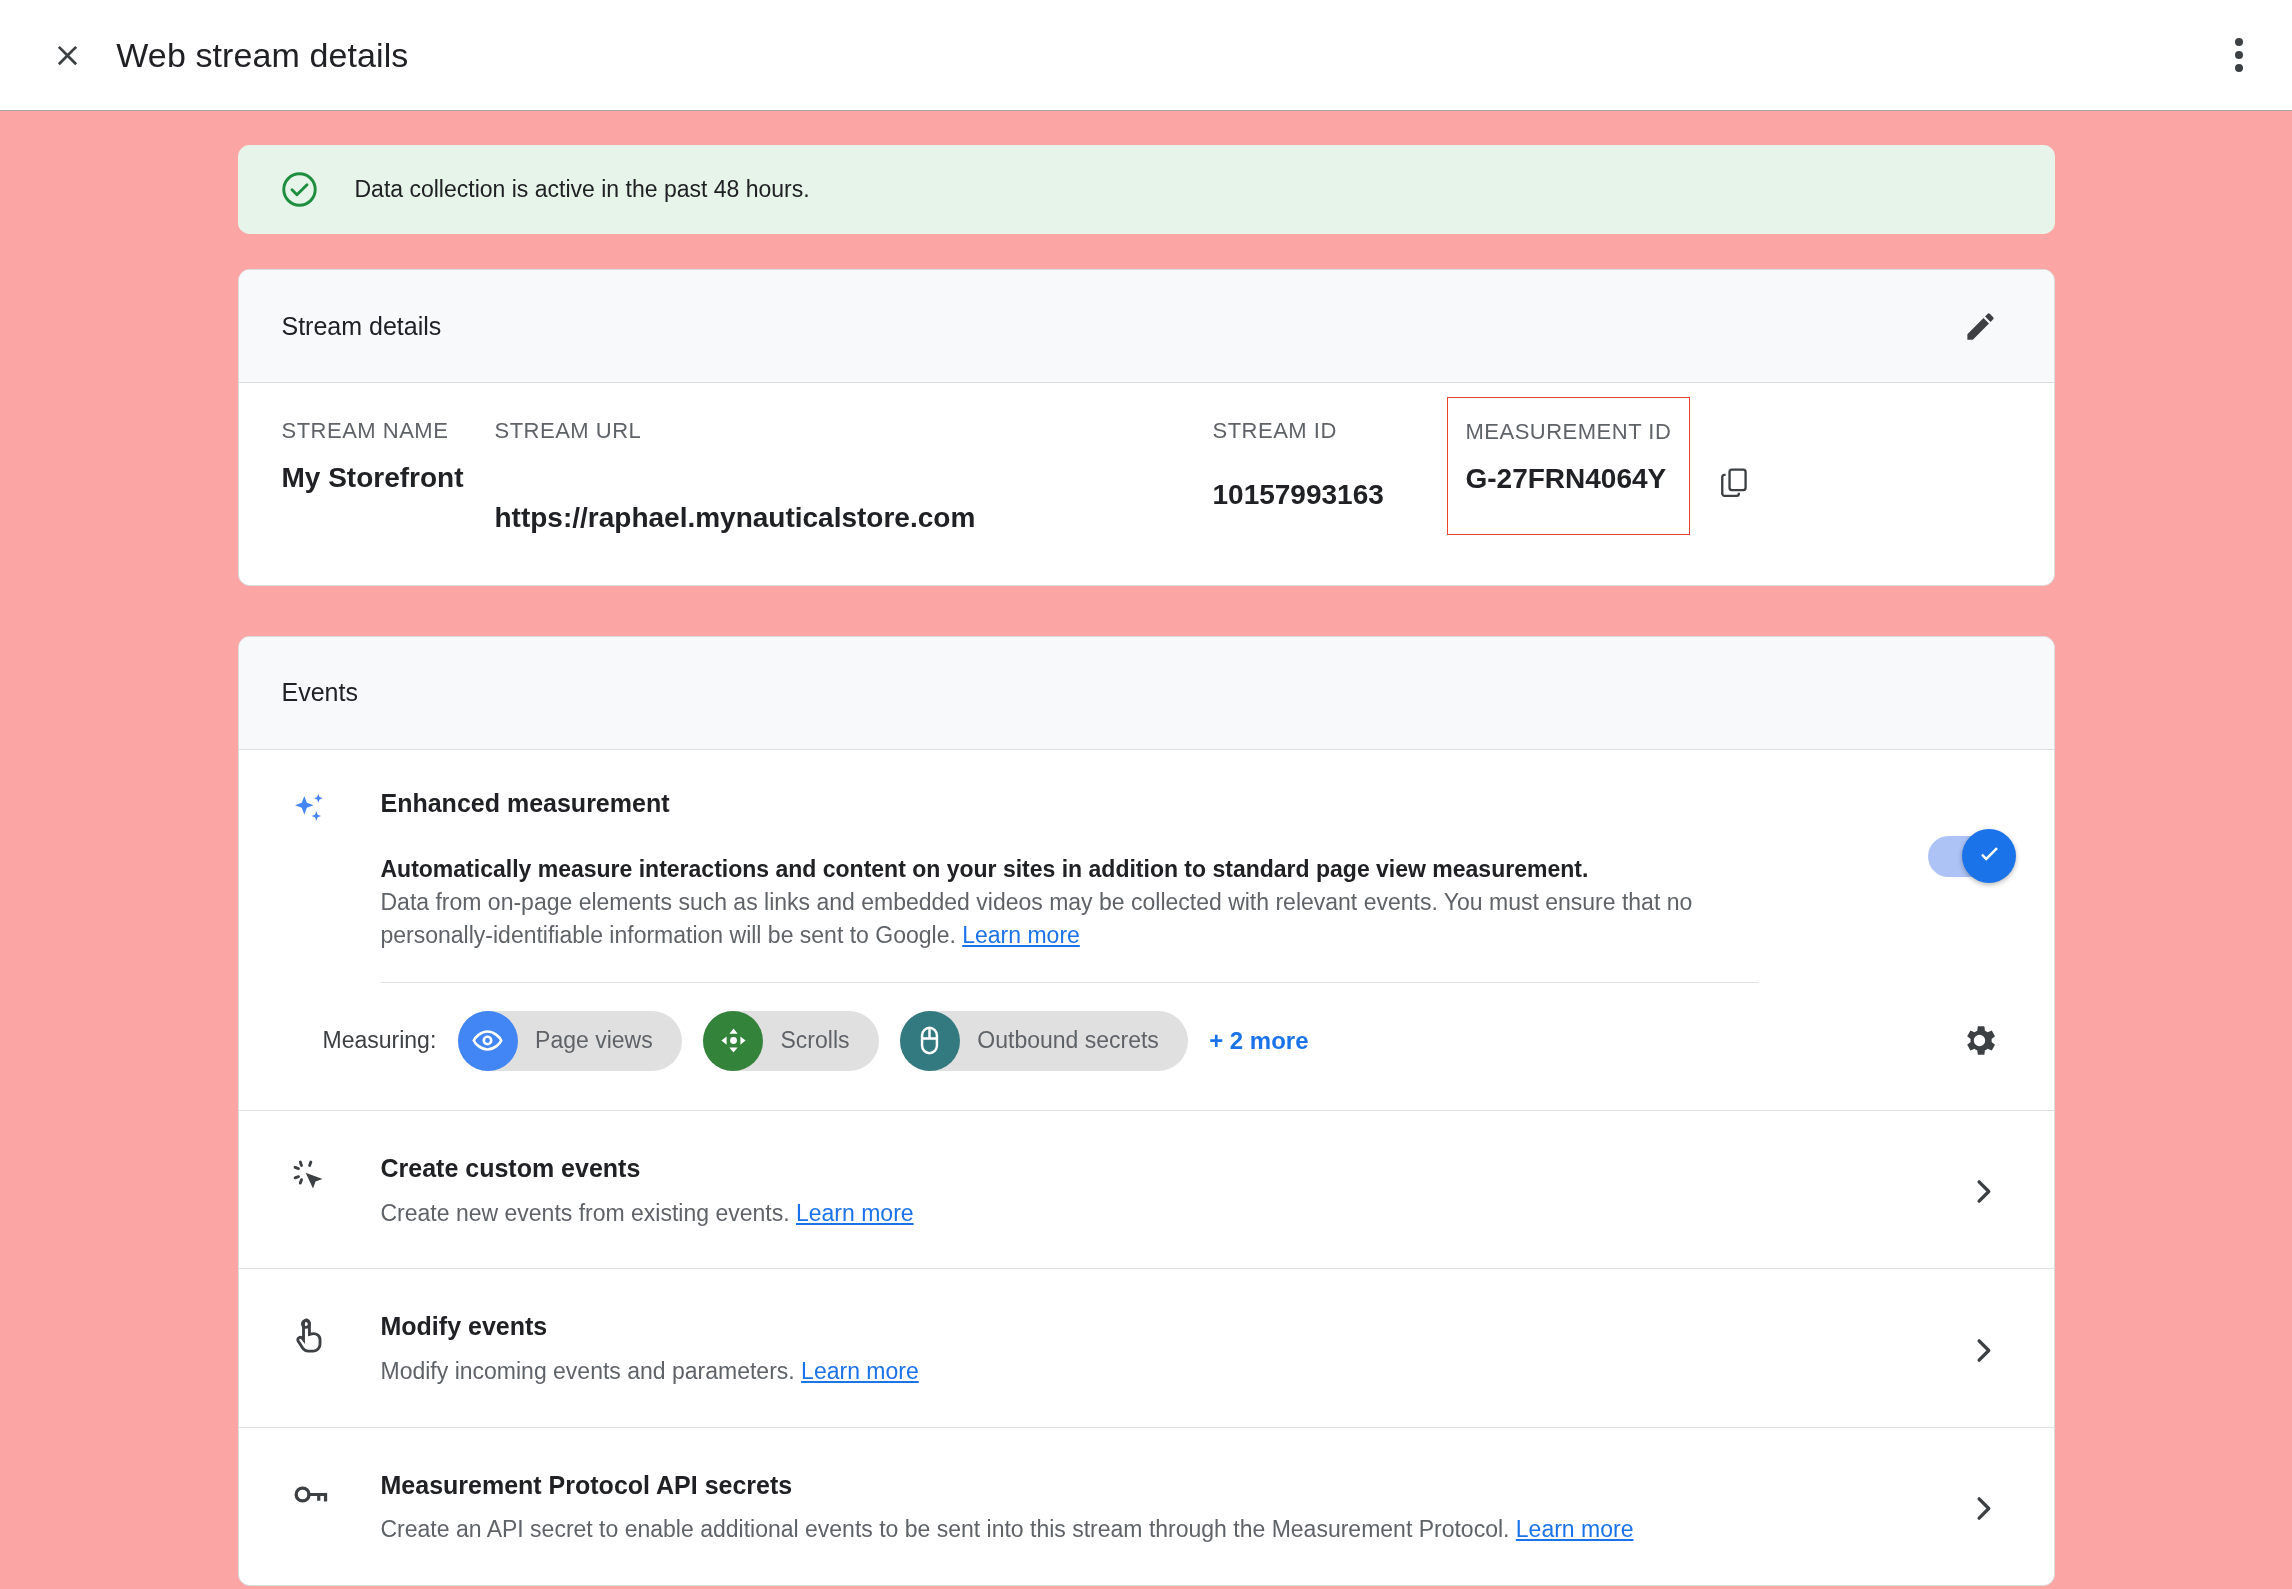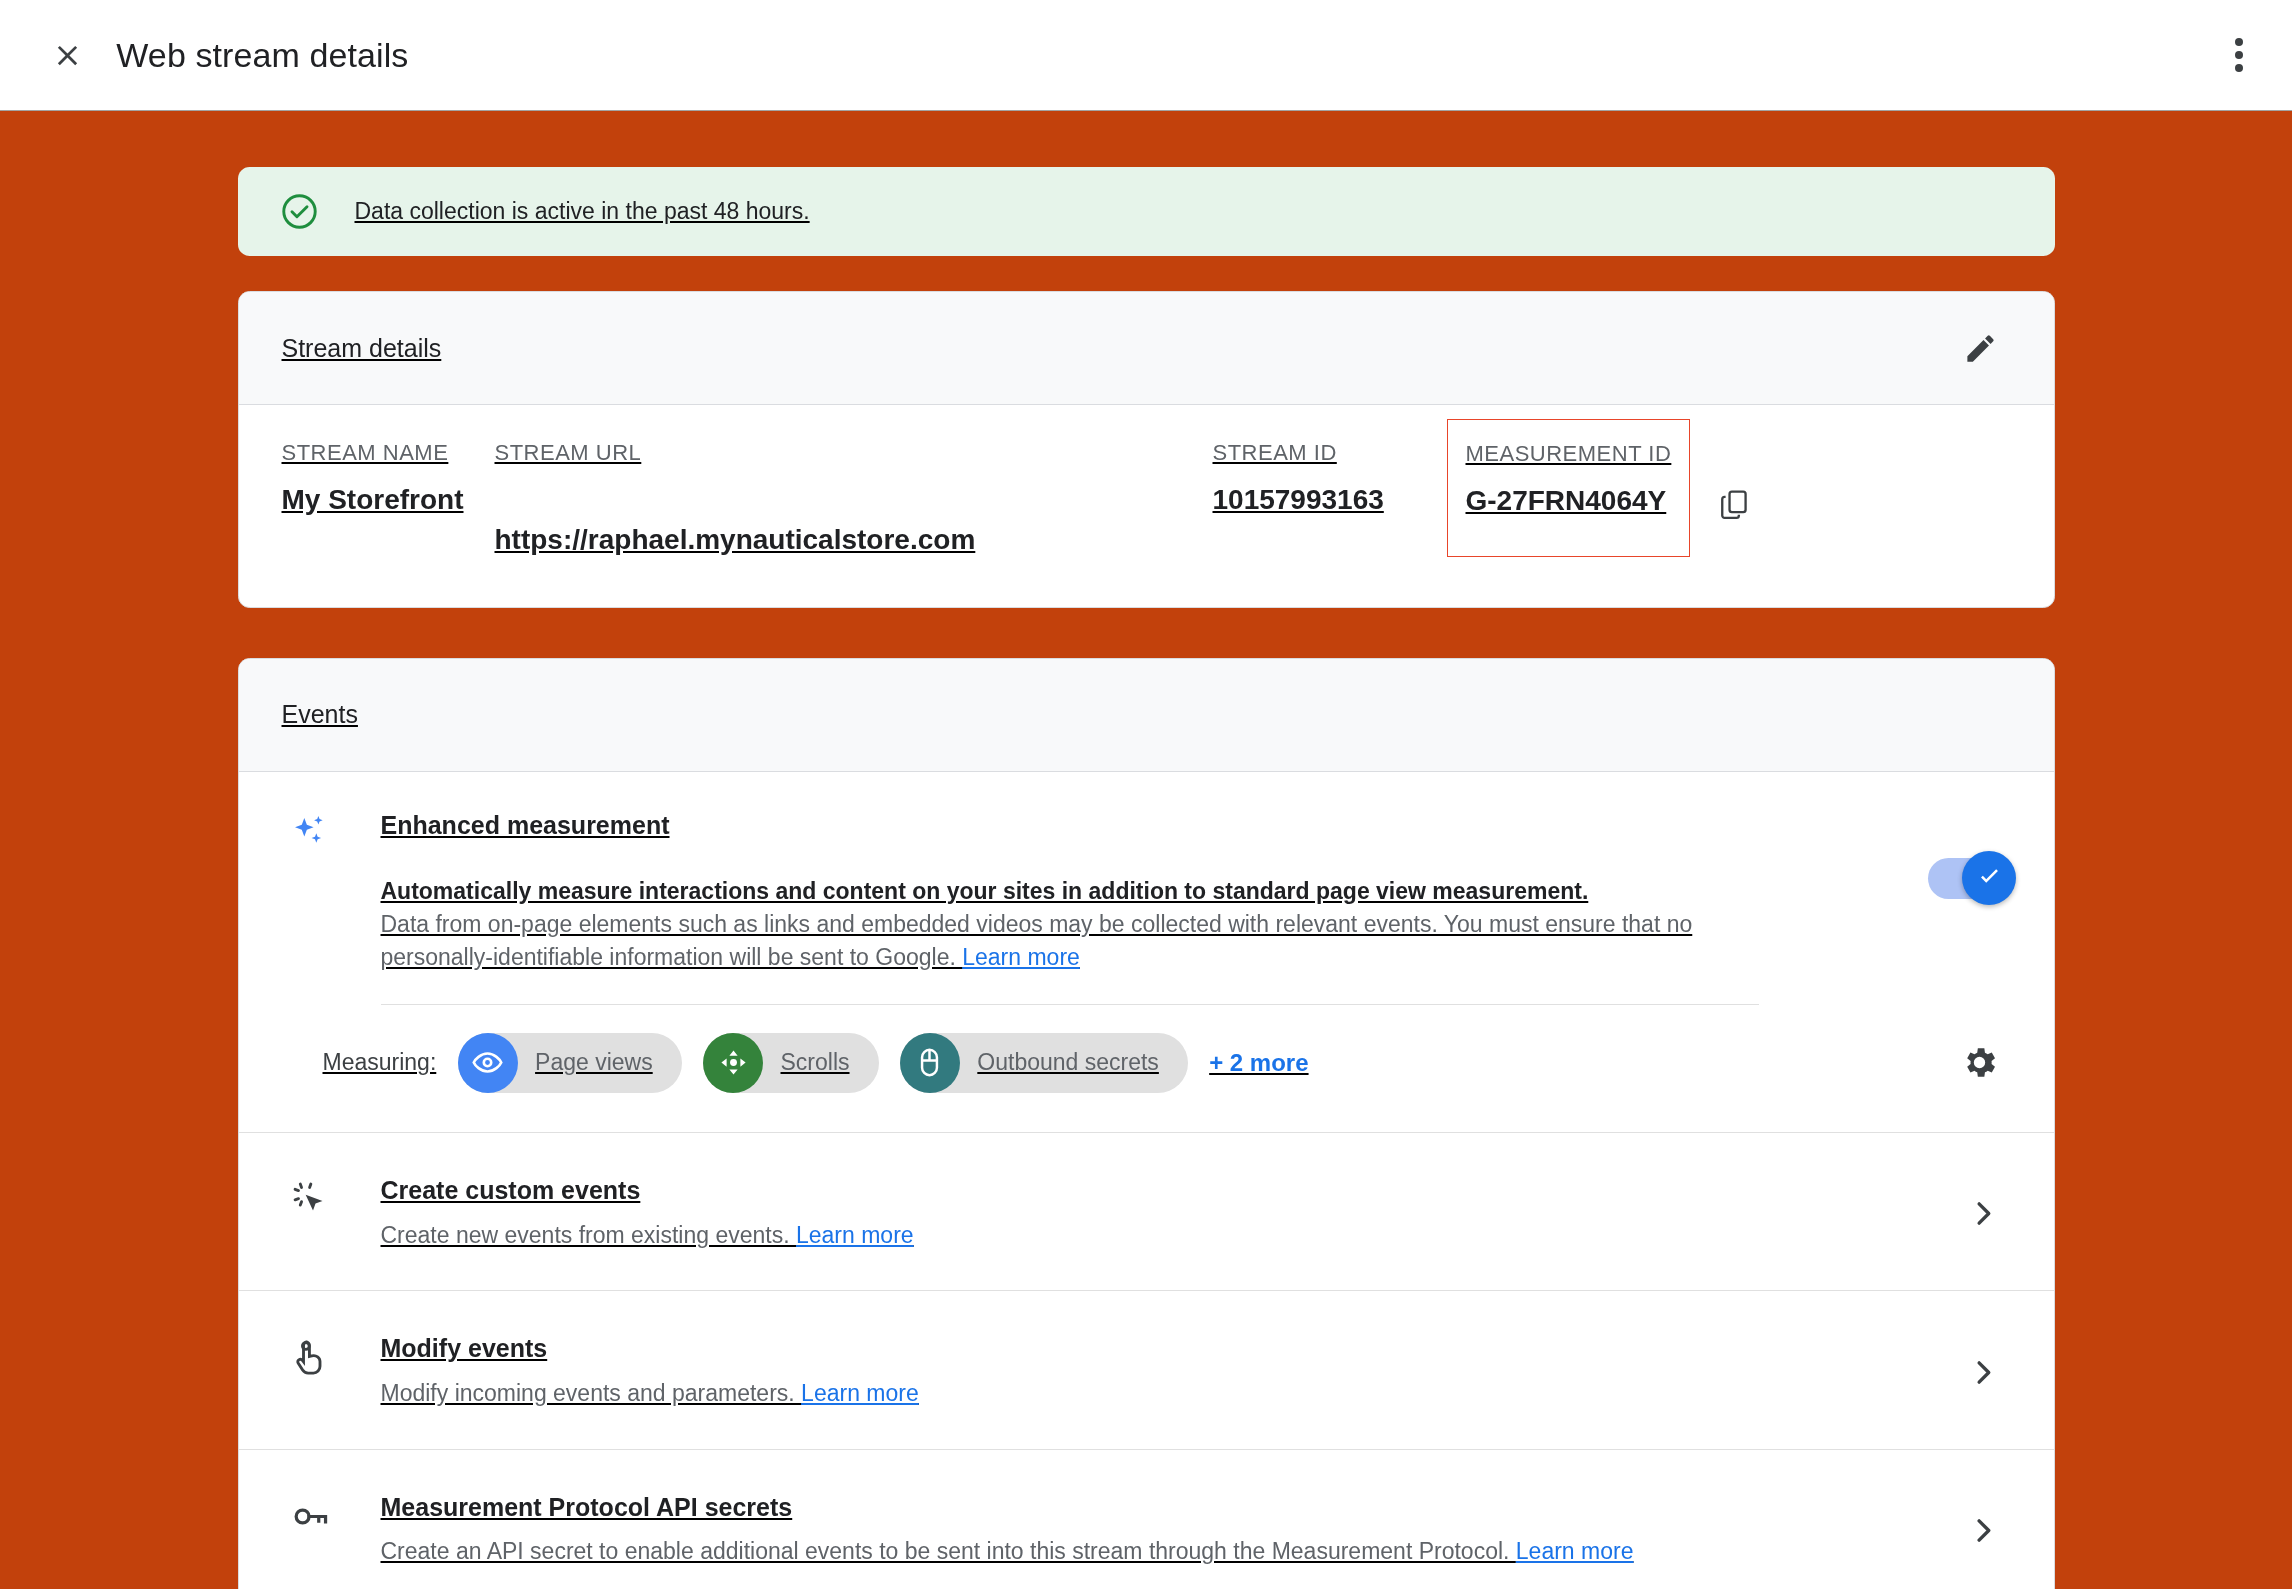--- a/index.html
+++ b/index.html
@@ -44,26 +44,25 @@
     display: flex; flex-direction: column;
     align-items: center; justify-content: center;
     gap: 4.9px;
     border-radius: 50%;
     cursor: pointer;
   }
   .kebab-dot { width: 7.8px; height: 7.8px; border-radius: 50%; background: #3c4043; }
 
   
   .page {
-    background: #c2410c;
+    background: #fca5a5;
     width: 2292px;
     height: 1479px;
-    padding-top: 56px;
+    padding-top: 34px;
     overflow: hidden;
-    text-decoration: underline;
   }
   .content {
     width: 1817px;
     margin: 0 auto;
   }
 
   
   .banner {
     background: #e6f4ea;
     border-radius: 11.6px;
@@ -124,21 +123,21 @@
     white-space: nowrap;
   }
   .field-value {
     font-size: 28px;
     color: #202124;
     font-weight: bold;
     white-space: nowrap;
   }
   .f-name { width: 213px; }
   .f-url  { width: 718px; gap: 40px; }
-  .f-sid  { width: 252px; }
+  .f-sid  { width: 252px; gap: 17px; }
   .f-mid  {
     border: 1.9px solid #e8452a;
     padding: 21.3px 17.5px 39px 17.5px;
     margin: -21.3px 0 0 -17.5px;
   }
   .copy-btn {
     width: 62px; height: 62px;
     display: flex; align-items: center; justify-content: center;
     border-radius: 50%;
     cursor: pointer;

